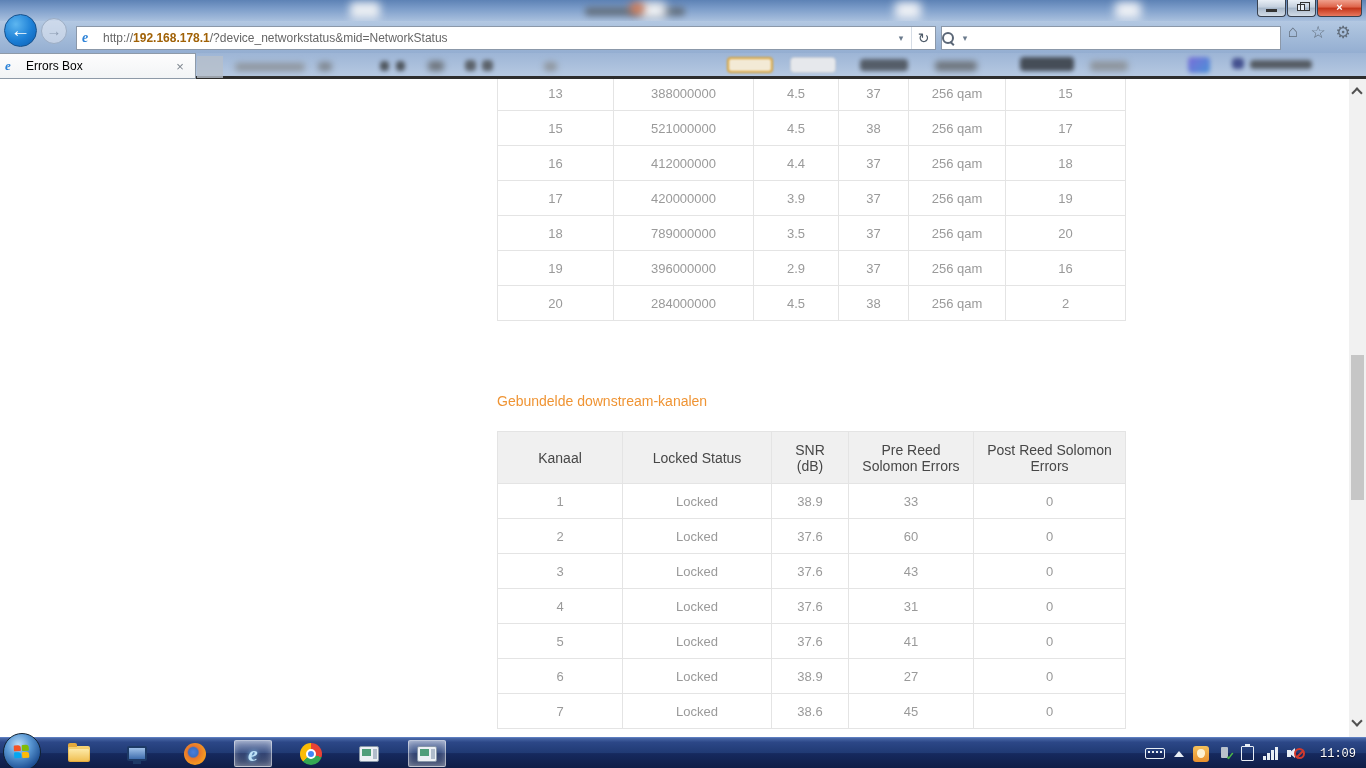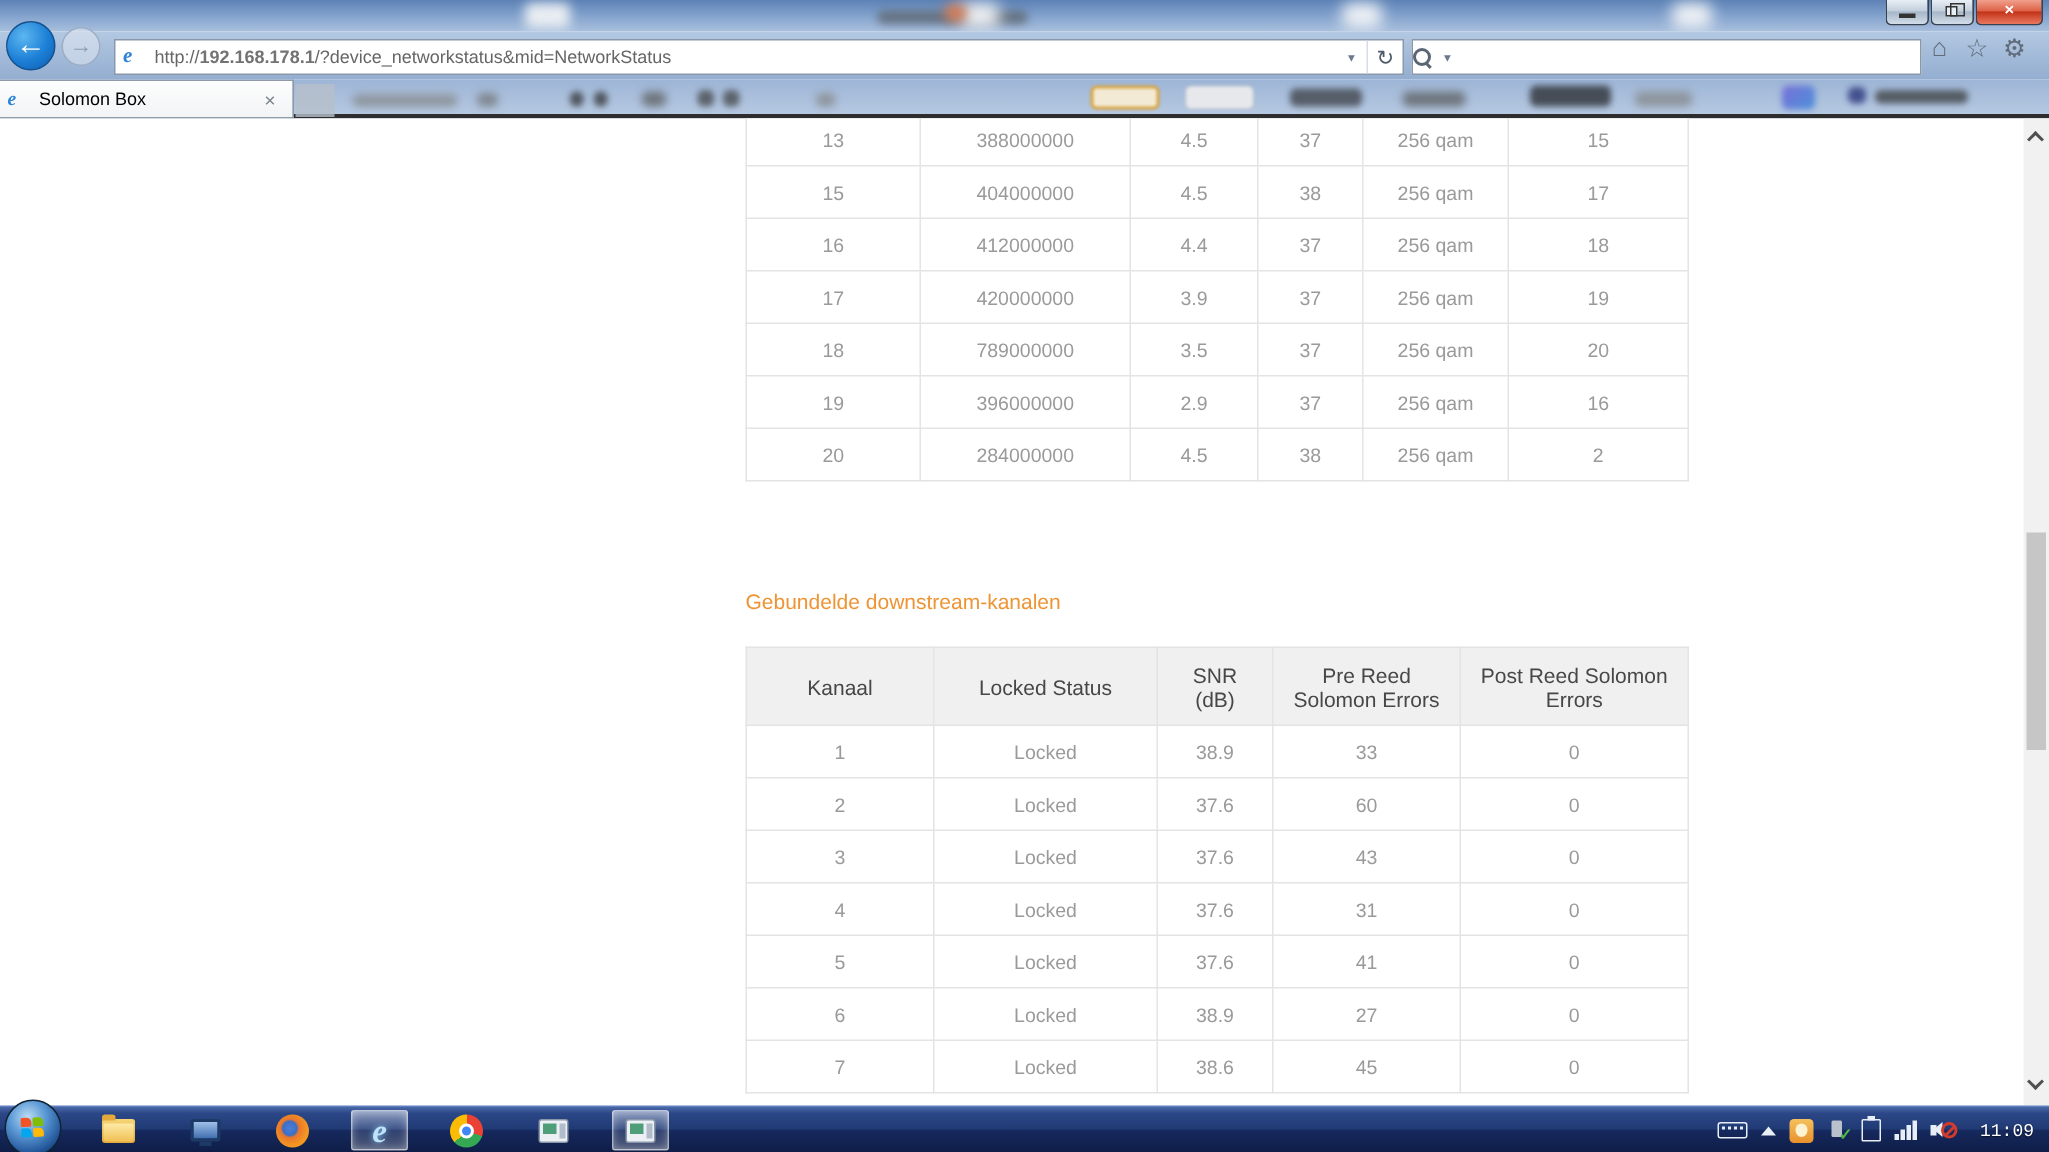--- a/index.html
+++ b/index.html
@@ -28,21 +28,21 @@
   .navcircle { position:absolute; border-radius:50%; text-align:center; }
   .back { left:4px; top:-7px; width:33px; height:33px;
     background:radial-gradient(circle at 35% 30%,#5db6f0 0%,#1c7fd6 55%,#0c5cb0 100%);
     border:1px solid #14518e; color:#fff; font-size:20px; line-height:31px; }
   .fwd { left:41px; top:-3px; width:26px; height:26px; background:rgba(225,232,242,.55);
     border:1px solid #9cadc4; color:#8d9cb2; font-size:15px; line-height:24px; }
   .addressbar { position:absolute; left:76px; top:5px; width:860px; height:24px; background:#fff;
     border:1px solid #8b98a9; display:flex; align-items:center; font-size:12px; color:#666; }
   .ie-mini { width:15px; height:15px; margin:0 6px 0 5px; color:#2d83d8; font-weight:bold; font-style:italic;
     font-size:14px; line-height:14px; font-family:"Liberation Serif",serif; }
-  .url-domain { color:#737373; font-weight:bold; }
+  .url-domain { color:#a16207; font-weight:bold; }
   .addr-right { margin-left:auto; display:flex; align-items:center; height:100%; }
   .addr-dd { width:20px; text-align:center; color:#6b7b8d; font-size:9px; line-height:22px; }
   .addr-refresh { width:24px; height:100%; border-left:1px solid #d6dde6; color:#4d5a68; font-size:14px;
     line-height:22px; text-align:center; }
   .searchbox { position:absolute; left:941px; top:5px; width:340px; height:24px; background:#fff;
     border:1px solid #8b98a9; display:flex; align-items:center; }
   .searchbox input { border:none; outline:none; flex:1; height:20px; font-size:13px; padding-left:7px;
     font-family:"Liberation Sans",sans-serif; color:#111; background:transparent; }
   .searchbox input::placeholder { color:#1a1a1a; opacity:1; }
   .mag { position:relative; width:12px; height:12px; margin-right:2px; }
@@ -196,21 +196,21 @@
     <div class="blob" style="left:860px;top:6px;width:48px;height:12px;background:#474d55;filter:blur(2px);opacity:.85;"></div>
     <div class="blob" style="left:935px;top:8px;width:42px;height:10px;background:#6e757d;filter:blur(3px);"></div>
     <div class="blob" style="left:1020px;top:4px;width:54px;height:14px;background:#3b4149;filter:blur(2px);opacity:.9;"></div>
     <div class="blob" style="left:1090px;top:8px;width:38px;height:10px;background:#8d949c;filter:blur(3px);"></div>
     <div class="blob" style="left:1188px;top:4px;width:22px;height:16px;background:linear-gradient(135deg,#7a6fd8,#4a90d8);filter:blur(2px);"></div>
     <div class="blob" style="left:1232px;top:5px;width:12px;height:11px;background:#44518f;filter:blur(2px);"></div>
     <div class="blob" style="left:1250px;top:7px;width:62px;height:9px;background:#555c64;filter:blur(2px);"></div>
 
     <div class="tab">
       <span class="ie-mini">e</span>
-      <span>Solomon Box</span>
+      <span>Errors Box</span>
       <span class="tabclose">×</span>
     </div>
   </div>
 
   <div class="content">
 
     <table class="t1">
       <colgroup>
           <col style="width:116px">
           <col style="width:140px">
@@ -223,21 +223,21 @@
           <tr>
             <td>13</td>
             <td>388000000</td>
             <td>4.5</td>
             <td>37</td>
             <td>256 qam</td>
             <td>15</td>
           </tr>
           <tr>
             <td>15</td>
-            <td>404000000</td>
+            <td>521000000</td>
             <td>4.5</td>
             <td>38</td>
             <td>256 qam</td>
             <td>17</td>
           </tr>
           <tr>
             <td>16</td>
             <td>412000000</td>
             <td>4.4</td>
             <td>37</td>

